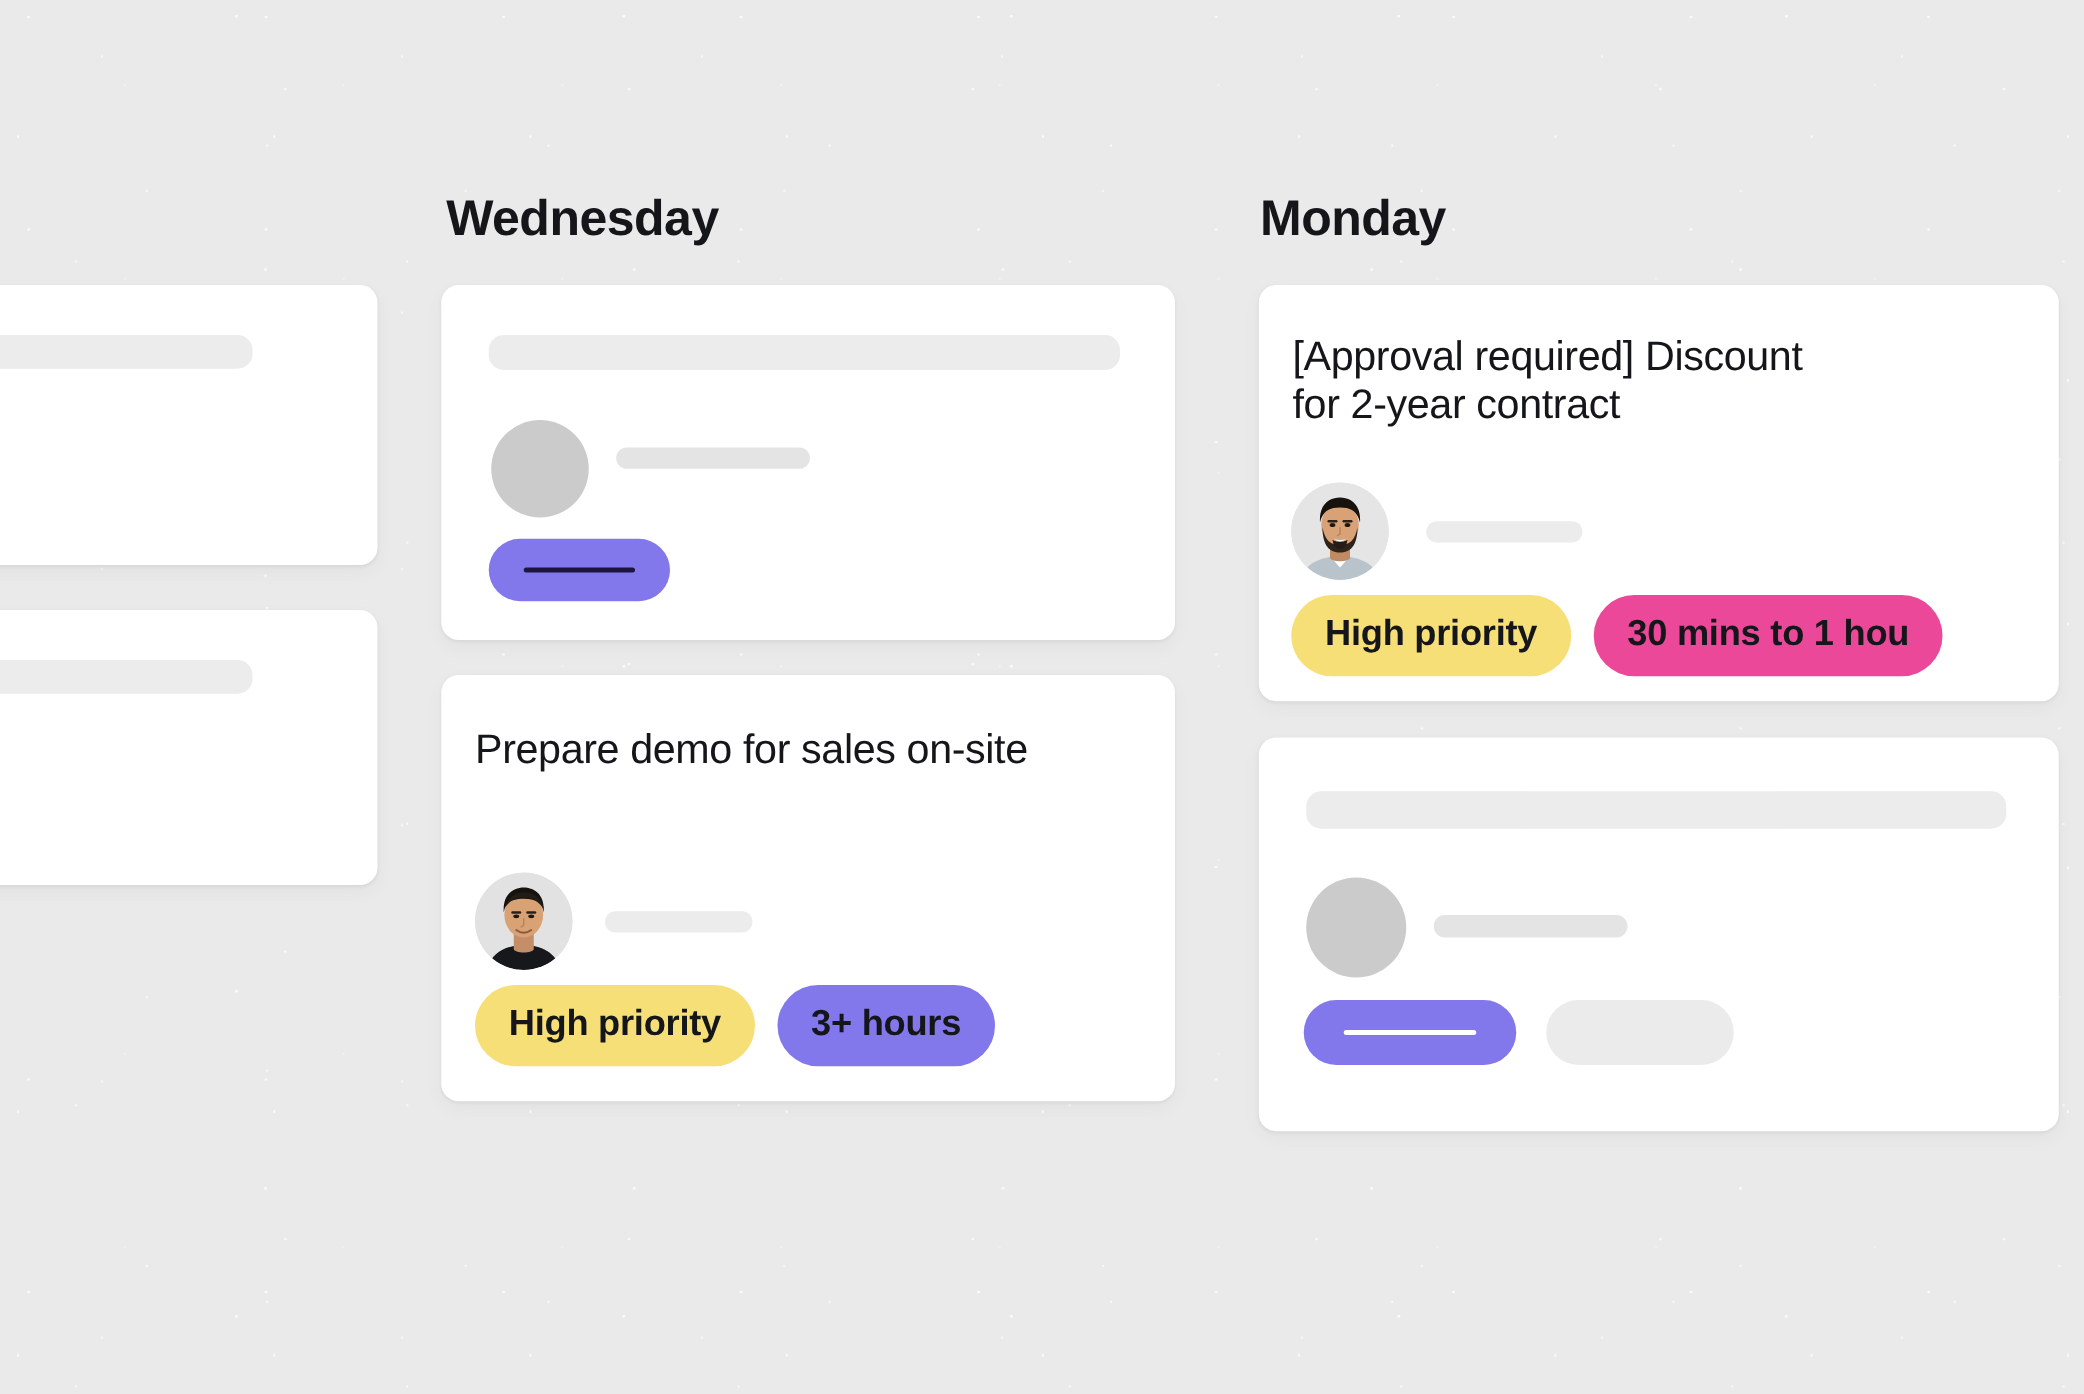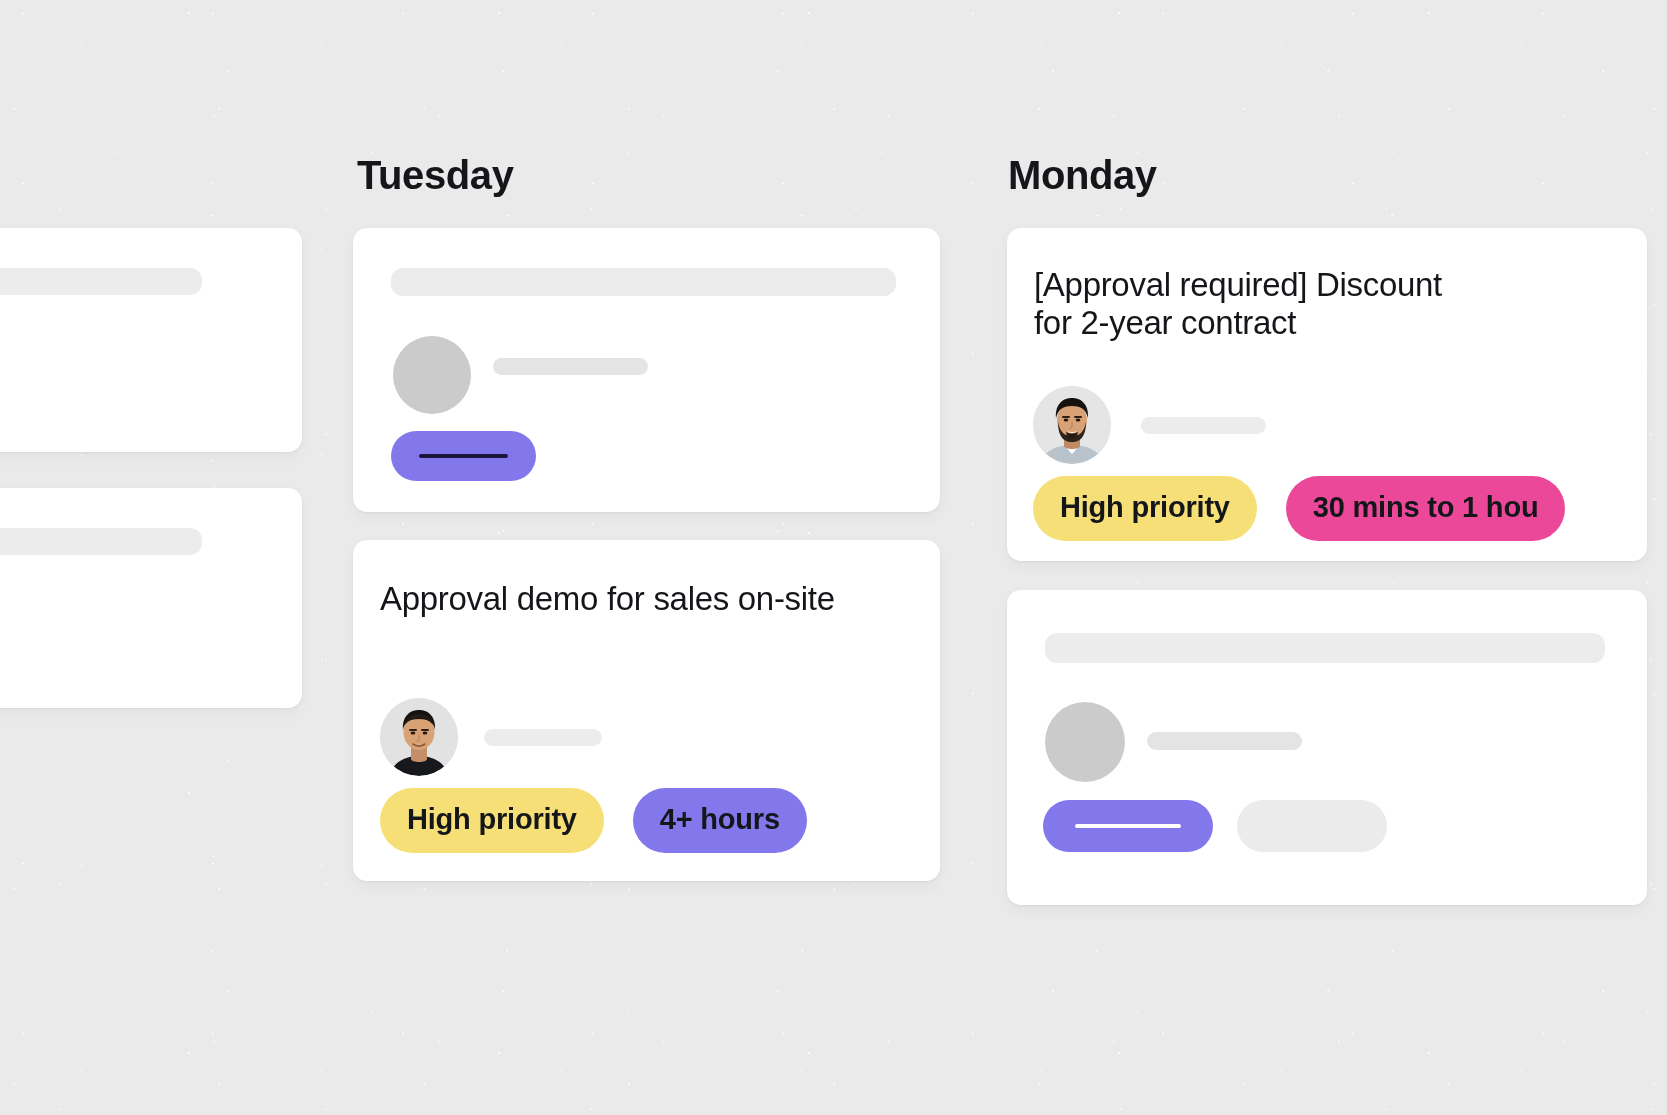--- a/index.html
+++ b/index.html
@@ -153,21 +153,21 @@
 
   .assignee-name-bar {
     width: 118px;
     height: 17px;
     border-radius: 9px;
     background: #ececec;
     margin-left: 26px;
   }
   #card-wednesday-approval .assignee-name-bar { width: 125px; margin-left: 30px; }
 
-  .badge-row { position: absolute; display: flex; align-items: center; gap: 29px; }
+  .badge-row { position: absolute; display: flex; align-items: center; gap: 18px; }
   #card-tuesday-demo .badge-row     { left: 27px; top: 248px; }
   #card-wednesday-approval .badge-row { left: 26px; top: 248px; }
 
   .badge {
     border-radius: 999px;
     font-size: 29px;
     font-weight: 700;
     color: #15161a;
     letter-spacing: -0.2px;
     line-height: 1;
@@ -178,21 +178,21 @@
   .badge.purple { background: #8377ec; }
   .badge.grey   { background: #ec4899; }
 </style>
 </head>
 <body>
 
 <div id="board-background"></div>
 
 <div id="board">
 
-  <div class="column-header" id="column-header-tuesday">Tuesday</div>
+  <div class="column-header" id="column-header-tuesday">Wednesday</div>
 
   <div class="column-header" id="column-header-wednesday">Monday</div>
 
   <div class="card" id="card-left-top">
     <div class="skel-bar"></div>
   </div>
 
   <div class="card" id="card-left-bottom">
     <div class="skel-bar"></div>
   </div>
@@ -200,21 +200,21 @@
   <div class="card" id="card-tuesday-skeleton">
     <div class="skel-bar" id="tue-skel-title"></div>
     <div class="skel-circle" id="tue-skel-avatar"></div>
     <div id="tue-skel-name" style="position:absolute;"></div>
     <div class="skel-pill purple" id="tue-skel-btn">
       <span class="pill-line"></span>
     </div>
   </div>
 
   <div class="card" id="card-tuesday-demo">
-    <div class="card-title">Approval demo for sales on-site</div>
+    <div class="card-title">Prepare demo for sales on-site</div>
 
     <div class="assignee-row">
       <div class="avatar">
         <svg viewBox="0 0 78 78" xmlns="http://www.w3.org/2000/svg">
           <defs>
             <clipPath id="clipTue">
                 <circle cx="39" cy="39" r="39"></circle>
               </clipPath>
           </defs>
           <g clip-path="url(#clipTue)">
@@ -239,21 +239,21 @@
 
             <path d="M33 46 q6 4.5 12 0" stroke="#8a5a3d" stroke-width="1.6" fill="none" stroke-linecap="round"></path>
           </g>
         </svg>
       </div>
       <div class="assignee-name-bar"></div>
     </div>
 
     <div class="badge-row">
       <div class="badge yellow">High priority</div>
-      <div class="badge purple">4+ hours</div>
+      <div class="badge purple">3+ hours</div>
     </div>
   </div>
 
   <div class="card" id="card-wednesday-approval">
     <div class="card-title">
       <div>[Approval required] Discount</div>
       <div>for 2-year contract</div>
     </div>
 
     <div class="assignee-row">

